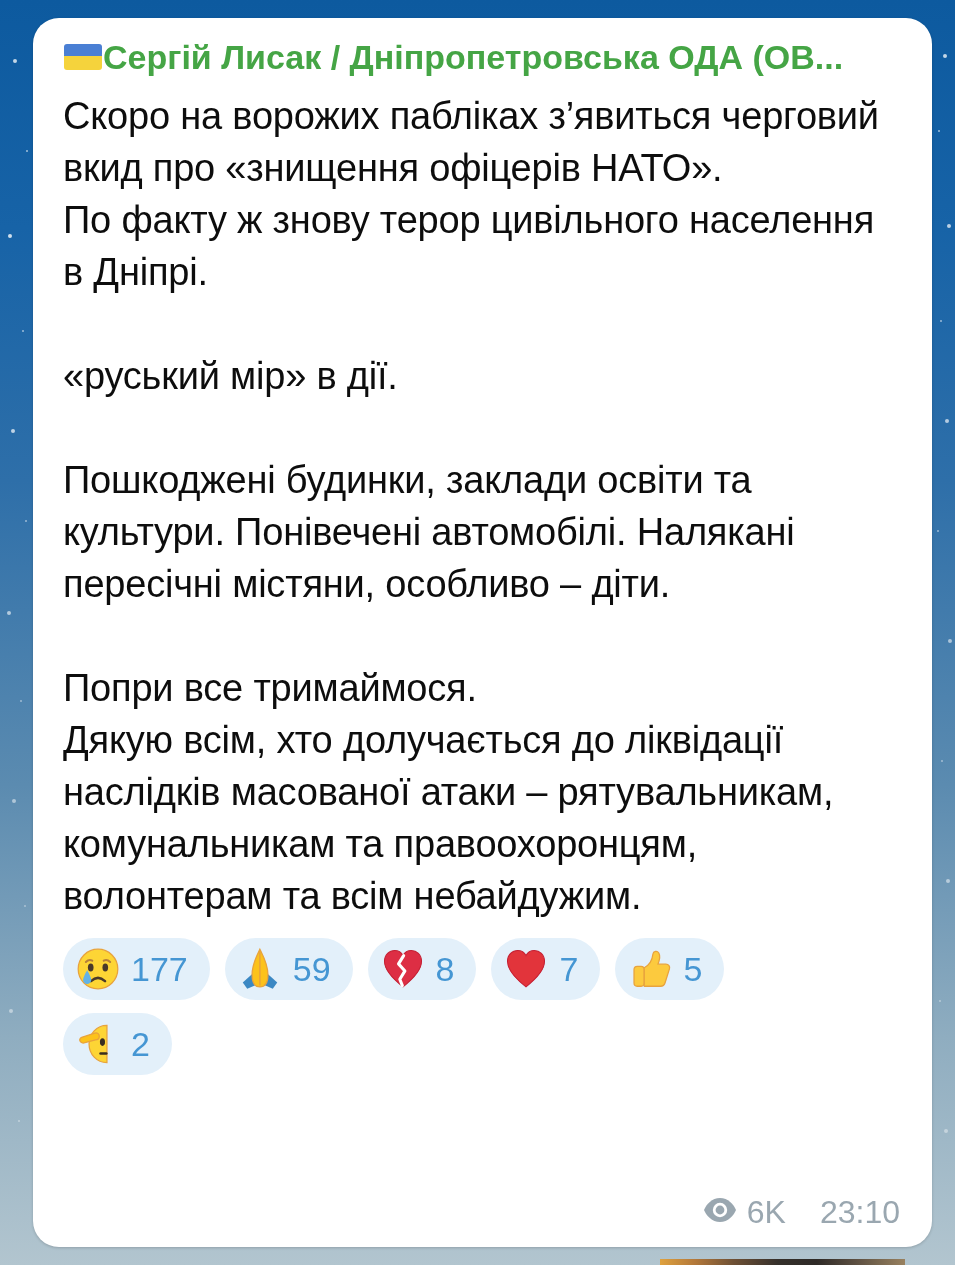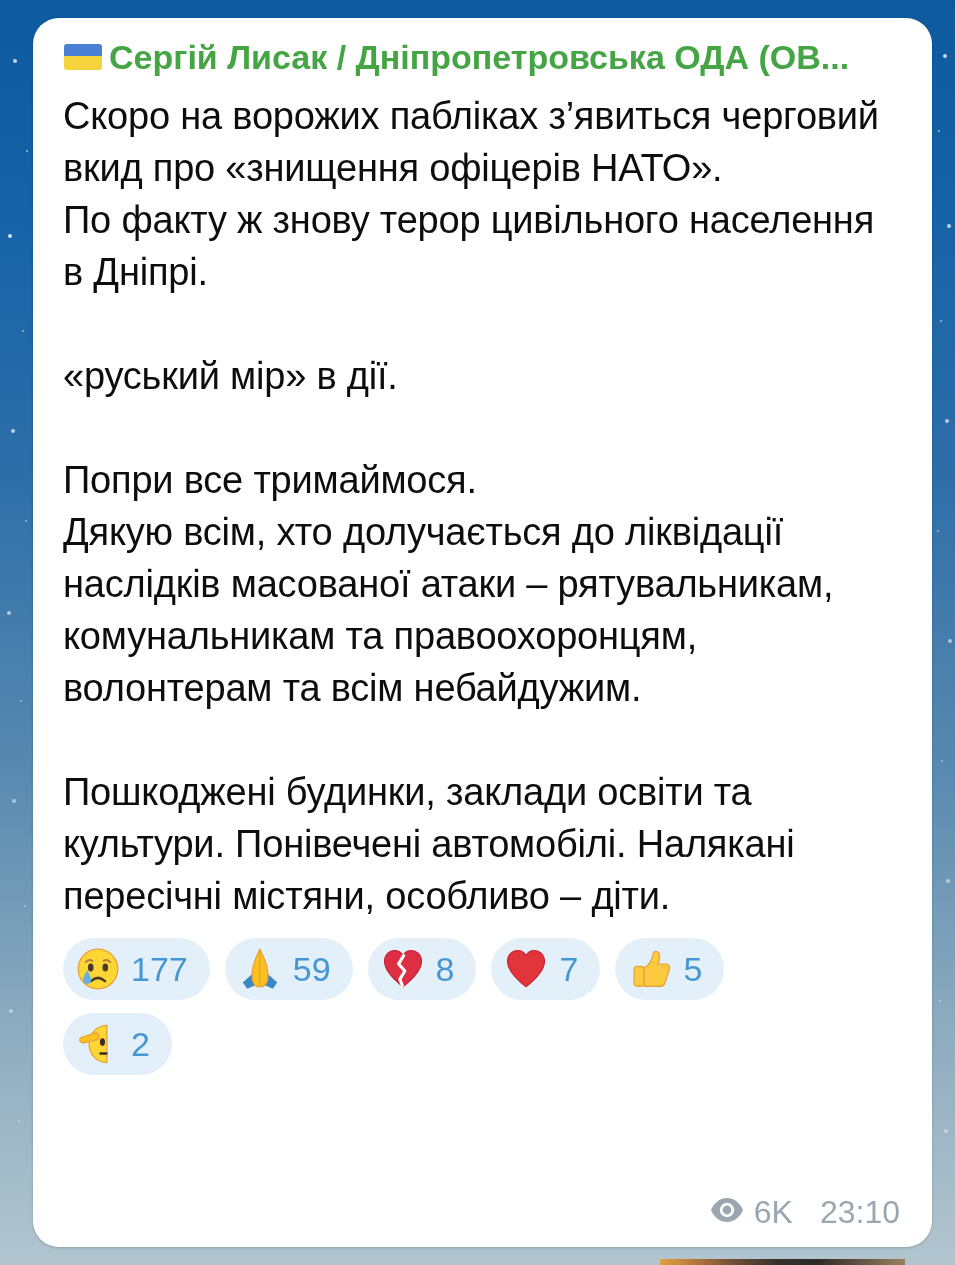--- a/index.html
+++ b/index.html
@@ -41,21 +41,21 @@
   }
   .bubble {
     position: absolute; left: 33px; top: 18px;
     width: 899px; height: 1229px;
     background: #ffffff; border-radius: 26px;
     box-shadow: 0 1px 3px rgba(0,0,0,.18);
     padding: 16px 30px 18px 30px;
     overflow: hidden;
   }
   .channel-header {
-    display: flex; align-items: center; gap: 6px;
+    display: flex; align-items: center; gap: 0;
     height: 46px; cursor: pointer; overflow: hidden;
   }
   .flag-icon { flex: 0 0 auto; display: inline-flex; }
   .channel-name {
     color: #45a545; font-weight: bold; font-size: 34px;
     white-space: nowrap; overflow: hidden;
   }
   .msg-text { margin-top: 10px; width: 822px; }
   .msg-text p {
     font-size: 38px; line-height: 52px; color: #0d0d0d;
@@ -70,21 +70,21 @@
     background: #e3f0fa; border-radius: 32px; height: 62px;
     padding: 0 22px 0 12px; cursor: pointer;
   }
   .reaction-pill svg { display: block; }
   .reaction-count { color: #4596d3; font-size: 34px; font-weight: 400; }
   .meta {
     position: absolute; right: 32px; bottom: 16px;
     display: flex; align-items: center; gap: 10px;
     color: #9aa7b0; font-size: 32px;
   }
-  .meta .views { margin-right: 17px; display: flex; align-items: center; gap: 9px; }
+  .meta .views { margin-right: 24px; display: flex; align-items: center; gap: 9px; }
   .next-photo-strip {
     position: absolute; left: 660px; bottom: 0; width: 245px; height: 6px;
     background: linear-gradient(90deg,
       #dfa13e 0%, #b4793a 14%, #6e5035 30%, #35302b 48%,
       #2e2a27 64%, #5c4f41 80%, #98815f 100%);
   }
 </style>
 </head>
 <body>
 
@@ -100,23 +100,23 @@
         <path d="M1 14 h38 v11 a3 3 0 0 1 -3 3 h-32 a3 3 0 0 1 -3 -3 z" fill="#f5d33c"></path>
       </svg>
     </span>
     <span class="channel-name">Сергій Лисак / Дніпропетровська ОДА (ОВ...</span>
   </div>
 
   <div class="msg-text">
     <p>Скоро на ворожих пабліках з’явиться черговий вкид про «знищення офіцерів НАТО».
 По факту ж знову терор цивільного населення в Дніпрі.</p>
     <p>«руський мір» в дії.</p>
+    <p>Пошкоджені будинки, заклади освіти та культури. Понівечені автомобілі. Налякані пересічні містяни, особливо – діти.</p>
     <p>Попри все тримаймося.
 Дякую всім, хто долучається до ліквідації наслідків масованої атаки – рятувальникам, комунальникам та правоохоронцям, волонтерам та всім небайдужим.</p>
-    <p>Пошкоджені будинки, заклади освіти та культури. Понівечені автомобілі. Налякані пересічні містяни, особливо – діти.</p>
   </div>
 
   <div class="reactions">
     <div class="reaction-row">
 
       <div class="reaction-pill">
         <span>
           <svg width="46" height="46" viewBox="0 0 36 36">
             <circle cx="18" cy="18" r="15.5" fill="#fdd535" stroke="#e8a33d" stroke-width="1"></circle>
             <path d="M8.5 12.5 q2.5 -2.5 5 -1" stroke="#b5803a" stroke-width="1.6" fill="none" stroke-linecap="round"></path>

